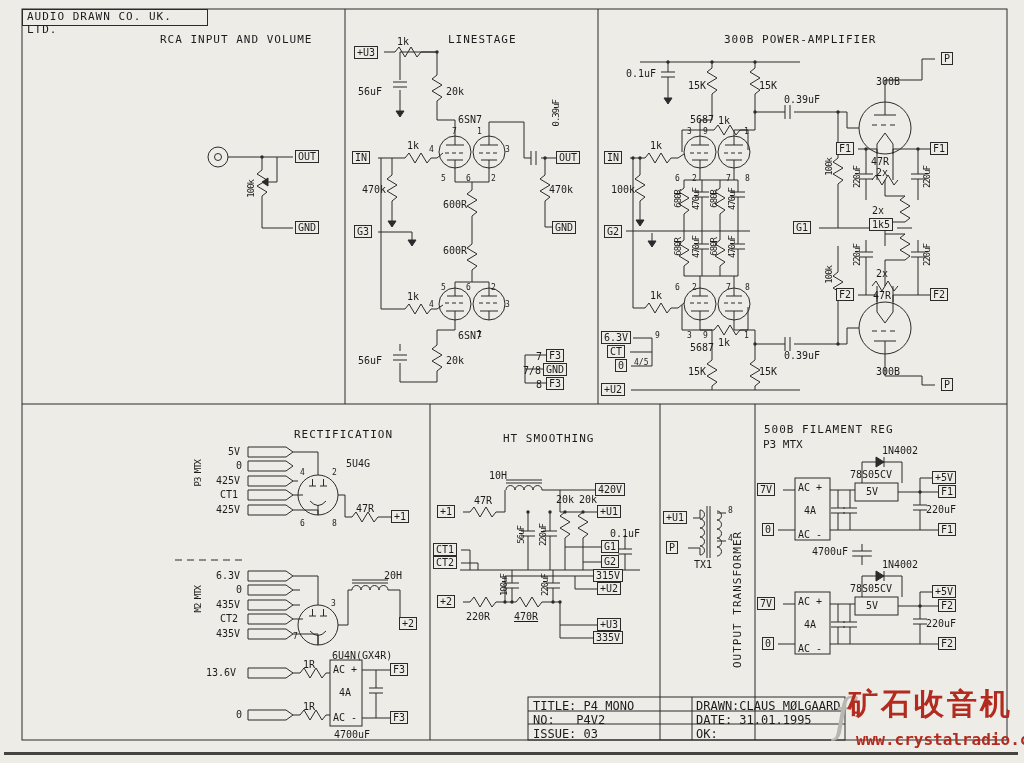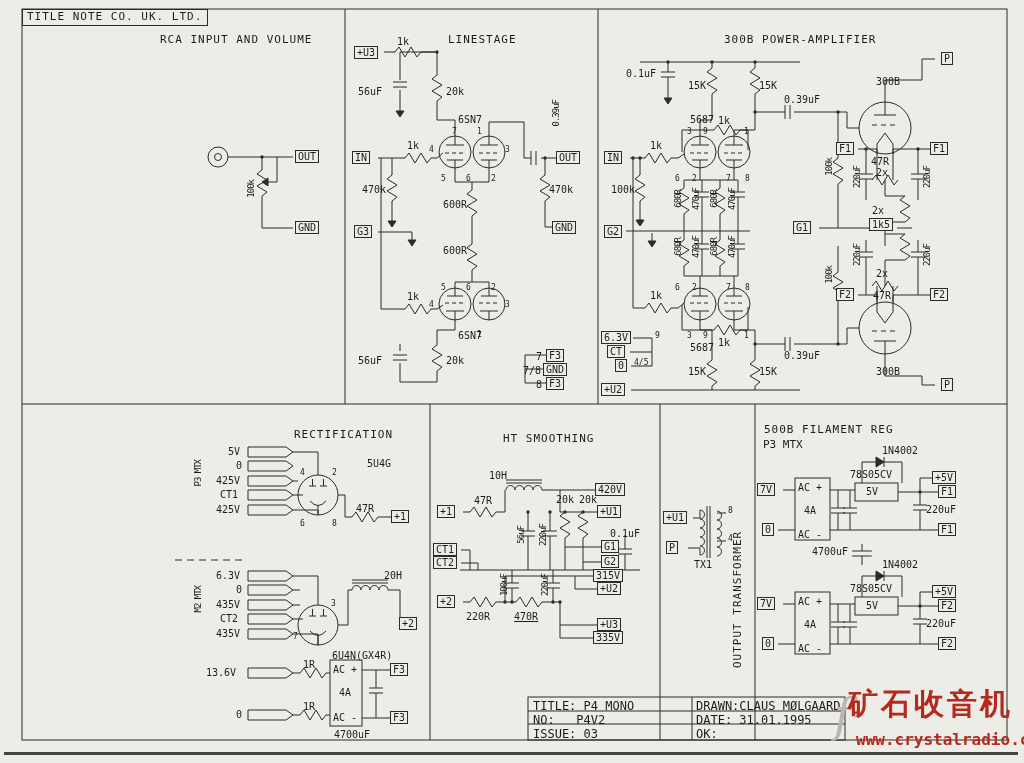--- a/index.html
+++ b/index.html
@@ -300,21 +300,21 @@
         <circle cx="553" cy="602" r="1.7"></circle>
           <circle cx="560" cy="602" r="1.7"></circle>
           <circle cx="920" cy="492" r="1.7"></circle>
         <circle cx="920" cy="606" r="1.7"></circle>
           <circle cx="633" cy="158" r="1.7"></circle>
           <circle cx="262" cy="157" r="1.7"></circle>
       </g>
     </g>
   </svg>
 
-  <div id="companybox">TITLE NOTE CO. UK. LTD.</div>
+  <div id="companybox">AUDIO DRAWN CO. UK. LTD.</div>
 
   <div class="hd" style="left:160px;top:33px;">RCA INPUT AND VOLUME</div>
   <div class="hd" style="left:448px;top:33px;">LINESTAGE</div>
   <div class="hd" style="left:724px;top:33px;">300B POWER-AMPLIFIER</div>
   <div class="hd" style="left:294px;top:428px;">RECTIFICATION</div>
   <div class="hd" style="left:503px;top:432px;">HT SMOOTHING</div>
   <div class="vhd" style="left:731px;top:468px;height:200px;">OUTPUT TRANSFORMER</div>
   <div class="hd" style="left:764px;top:423px;">500B FILAMENT REG</div>
   <div class="hd" style="left:763px;top:438px;letter-spacing:0;">P3 MTX</div>
 
@@ -401,21 +401,21 @@
       <span class="lbl" style="left: 872px; top: 205px;">2x</span>
       <span class="lbl" style="left: 876px; top: 268px;">2x</span>
       <span class="lbl" style="left: 873px; top: 290px;">47R</span>
       <span class="lbl" style="left: 650px; top: 290px;">1k</span>
       <span class="lbl" style="left: 718px; top: 337px;">1k</span>
       <span class="lbl" style="left: 690px; top: 342px;">5687</span>
       <span class="lbl" style="left: 688px; top: 366px;">15K</span>
       <span class="lbl" style="left: 759px; top: 366px;">15K</span>
       <span class="lbl" style="left: 784px; top: 350px;">0.39uF</span>
       <span class="lbl" style="left: 876px; top: 366px;">300B</span>
-      <span class="lbl" style="left: 346px; top: 458px; margin-left: 21px;">5U4G</span>
+      <span class="lbl" style="left: 346px; top: 458px;">5U4G</span>
       <span class="lbl" style="left: 356px; top: 503px;">47R</span>
       <span class="lbl" style="left: 384px; top: 570px;">20H</span>
       <span class="lbl" style="left: 332px; top: 650px;">6U4N(GX4R)</span>
       <span class="lbl" style="left: 206px; top: 667px;">13.6V</span>
       <span class="lbl" style="left: 303px; top: 659px;">1R</span>
       <span class="lbl" style="left: 303px; top: 701px;">1R</span>
       <span class="lbl" style="left: 334px; top: 729px;">4700uF</span>
       <span class="lbl" style="left: 228px; top: 446px;">5V</span>
       <span class="lbl" style="left: 236px; top: 460px;">0</span>
       <span class="lbl" style="left: 216px; top: 475px;">425V</span>

